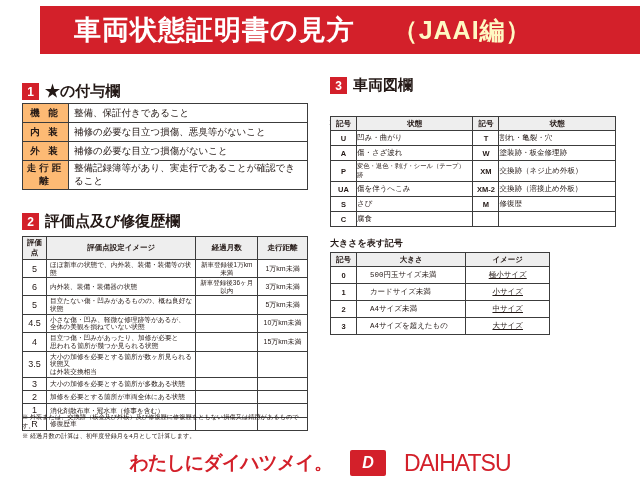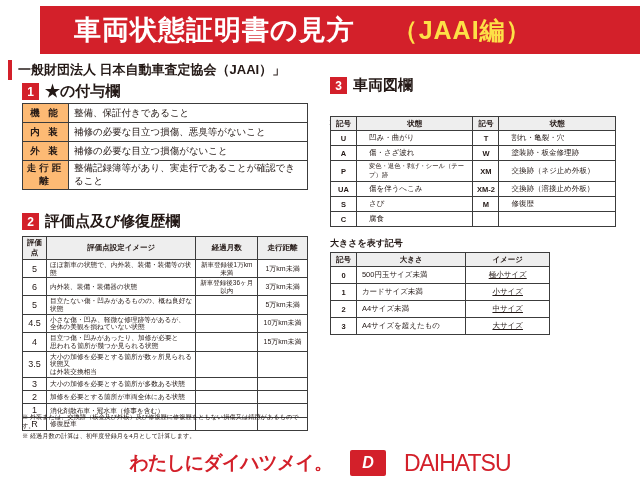--- a/index.html
+++ b/index.html
@@ -17,21 +17,21 @@
   .header {
     position:absolute; left:8px; top:6px; width:624px; height:48px;
     background:#d3202a;
     display:flex; align-items:center;margin-left:32px;
   }
   .header .title {
     color:#ffffff; font-weight:bold; font-size:27px; letter-spacing:1px;
     padding-left:34px; white-space:nowrap;
   }
   .header .subtitle {
-    color:#fde047; font-weight:bold; font-size:25px; letter-spacing:1px;
+    color:#fef9c3; font-weight:bold; font-size:25px; letter-spacing:1px;
     padding-left:38px; white-space:nowrap;
   }
 
   
   .assoc {
     position:absolute; left:8px; top:60px; width:310px; height:20px;
     font-size:13px; font-weight:bold; color:#231815;
     display:flex; align-items:center;
     border-left:4px solid #d3202a;
     padding-left:6px;
@@ -75,27 +75,27 @@
     font-size:6.2px; line-height:1.5; color:#231815;
   }
 
   
   .sub-label { position:absolute; font-size:9px; font-weight:bold; color:#231815; }
 
   #t3 { position:absolute; left:330px; top:116px; width:286px; }
   #t3 th { background:#eeeeee; font-size:7.5px; font-weight:bold; text-align:center; height:14px; }
   #t3 td { height:15px; font-size:7.5px; }
   #t3 td.sym { width:26px; text-align:center; font-weight:bold; }
-  #t3 td.desc { width:117px; padding-left:12px;font-family:Liberation Mono, monospace; }
+  #t3 td.desc { width:117px; padding-left:0;font-family:Liberation Mono, monospace; }
 
   #t4 { position:absolute; left:330px; top:252px; width:220px; }
   #t4 th { background:#eeeeee; font-size:7.5px; font-weight:bold; text-align:center; height:14px; }
   #t4 td { height:17px; font-size:7.5px; }
   #t4 td.sym { width:26px; text-align:center; font-weight:bold; }
-  #t4 td.size { width:110px; padding-left:5px; }
+  #t4 td.size { width:110px; padding-left:13px;font-family:Liberation Mono, monospace; }
   #t4 td.img { width:84px; text-align:center;text-decoration:underline; }
 
   
   .footer {
     position:absolute; left:0; top:446px; width:640px; height:34px;
     background:#ffffff; display:flex; align-items:center; justify-content:center;
   }
   .footer-inner { display:flex; align-items:center; gap:18px; }
   .slogan { font-size:19px; font-weight:bold; color:#d3202a; letter-spacing:-1px; white-space:nowrap; }
   .logo-mark {
@@ -108,21 +108,20 @@
 </head>
 <body>
 
 <div class="page">
 
   <div class="header">
     <div class="title">車両状態証明書の見方</div>
     <div class="subtitle">（JAAI編）</div>
   </div>
 
-  <div class="assoc">一般財団法人 日本自動車査定協会（JAAI）」</div>
 
   <div class="sec-head" style="left:22px; top:82px;">
     <div class="sec-num">1</div>
     <div class="sec-label">★の付与欄</div>
   </div>
 
   <table id="t1">
     <tbody>
         <tr>
       <td class="k">機 能</td>

